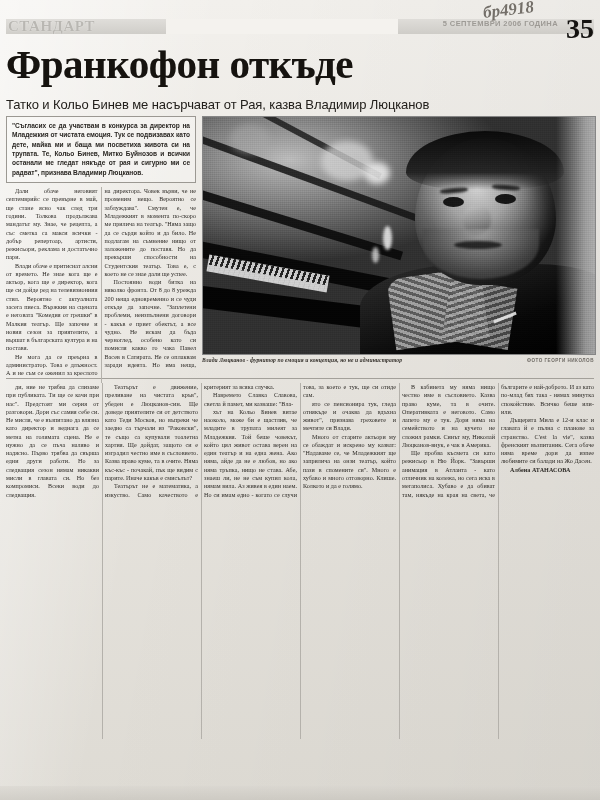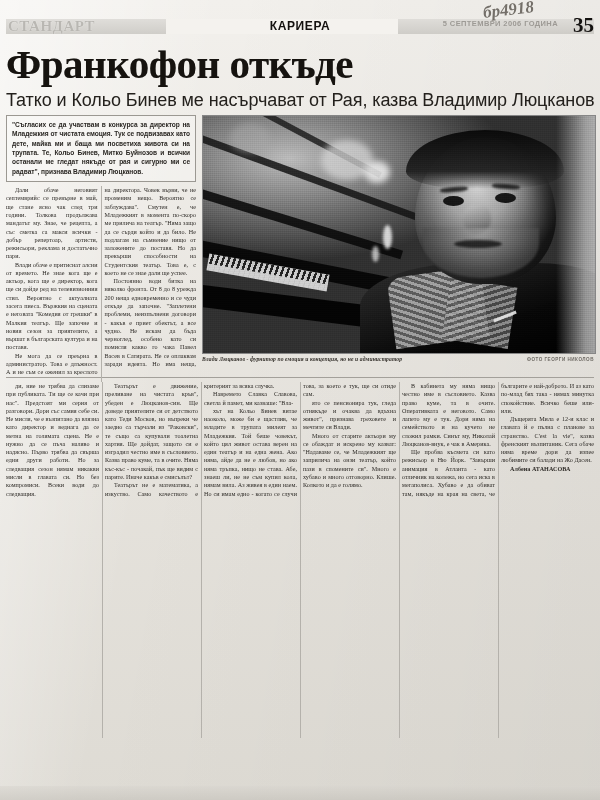--- a/index.html
+++ b/index.html
@@ -48,21 +48,21 @@
   }
   .mh-date{
     position:absolute;right:36px;top:11px;
     font-family:"Liberation Sans",sans-serif;
     font-weight:700;font-size:7.5px;letter-spacing:.4px;
     color:#9d9a95;white-space:nowrap;
   }
   .mh-page{
     position:absolute;right:0;top:5px;
     font-family:"Liberation Serif",serif;
-    font-weight:700;font-size:21px;color:#141210;
+    font-weight:700;font-size:28px;color:#141210;
   }
   .mh-hand{
     position:absolute;right:60px;top:-8px;
     font-family:"Liberation Serif",serif;
     font-style:italic;font-weight:600;font-size:17px;
     color:#56514a;
     transform:rotate(-7deg);
     opacity:.8;
   }
 
@@ -74,23 +74,23 @@
     line-height:.95;
     letter-spacing:-0.5px;
     color:#16130f;
     margin:3px 0 0 0;
     text-shadow:0 0 .6px rgba(0,0,0,.35);
   }
   .headline .l2{display:block;}
 
   .subhead{
     font-family:"Liberation Sans",sans-serif;
-    font-size:18px;font-weight:400;
+    font-size:13px;font-weight:400;
     color:#23201c;
-    margin:6px 0 4px 0;
+    margin:13px 0 4px 0;
     letter-spacing:-0.1px;
     white-space:nowrap;
   }
 
   
   .upper{
     display:flex;gap:6px;align-items:flex-start;
     height:258px;
   }
   .upper-left{width:190px;flex:none;}
@@ -276,21 +276,20 @@
 </style>
 </head>
 <body>
 
 <div id="page">
 
   <div class="masthead">
     <div class="mh-bar"></div>
     <div class="mh-bar white-gap"></div>
     <div class="mh-paper">СТАНДАРТ</div>
-    <div class="mh-section">КАРИЕРА</div>
     <div class="mh-date">5 СЕПТЕМВРИ 2006 ГОДИНА</div>
     <div class="mh-hand">бр4918</div>
     <div class="mh-page">35</div>
   </div>
 
   <h1 class="headline">
     <span>Франкофон откъде</span>
   </h1>
   <div class="subhead">Татко и Кольо Бинев ме насърчават от Рая, казва Владимир Люцканов</div>
 

